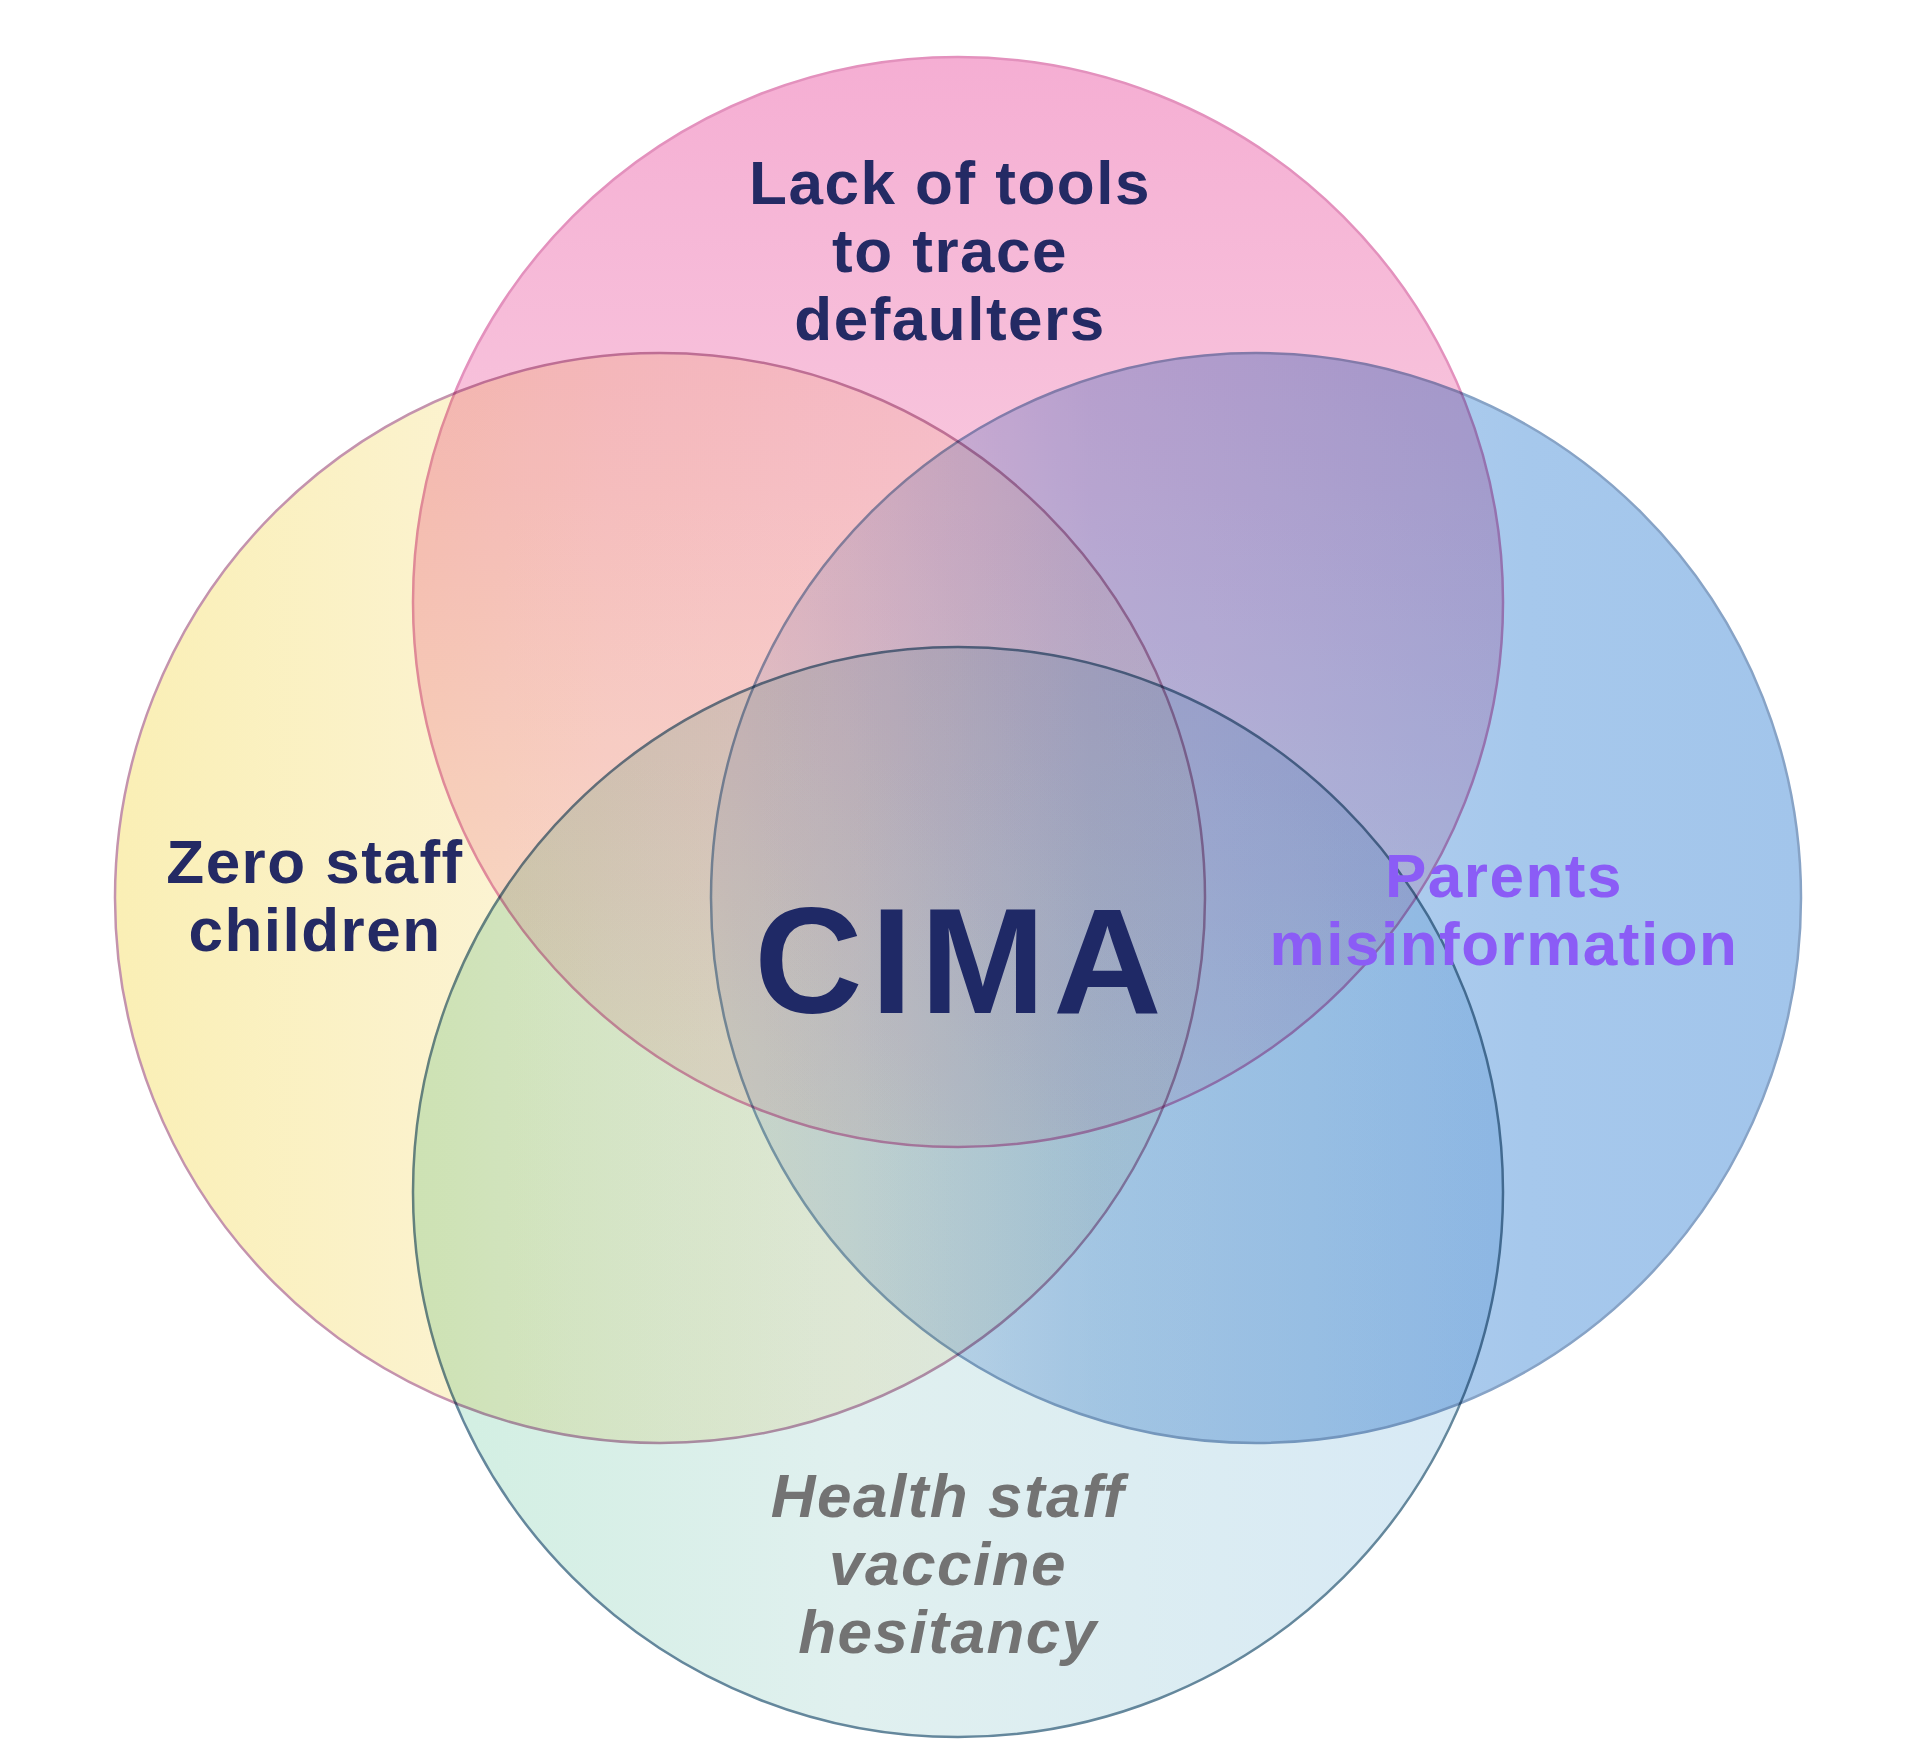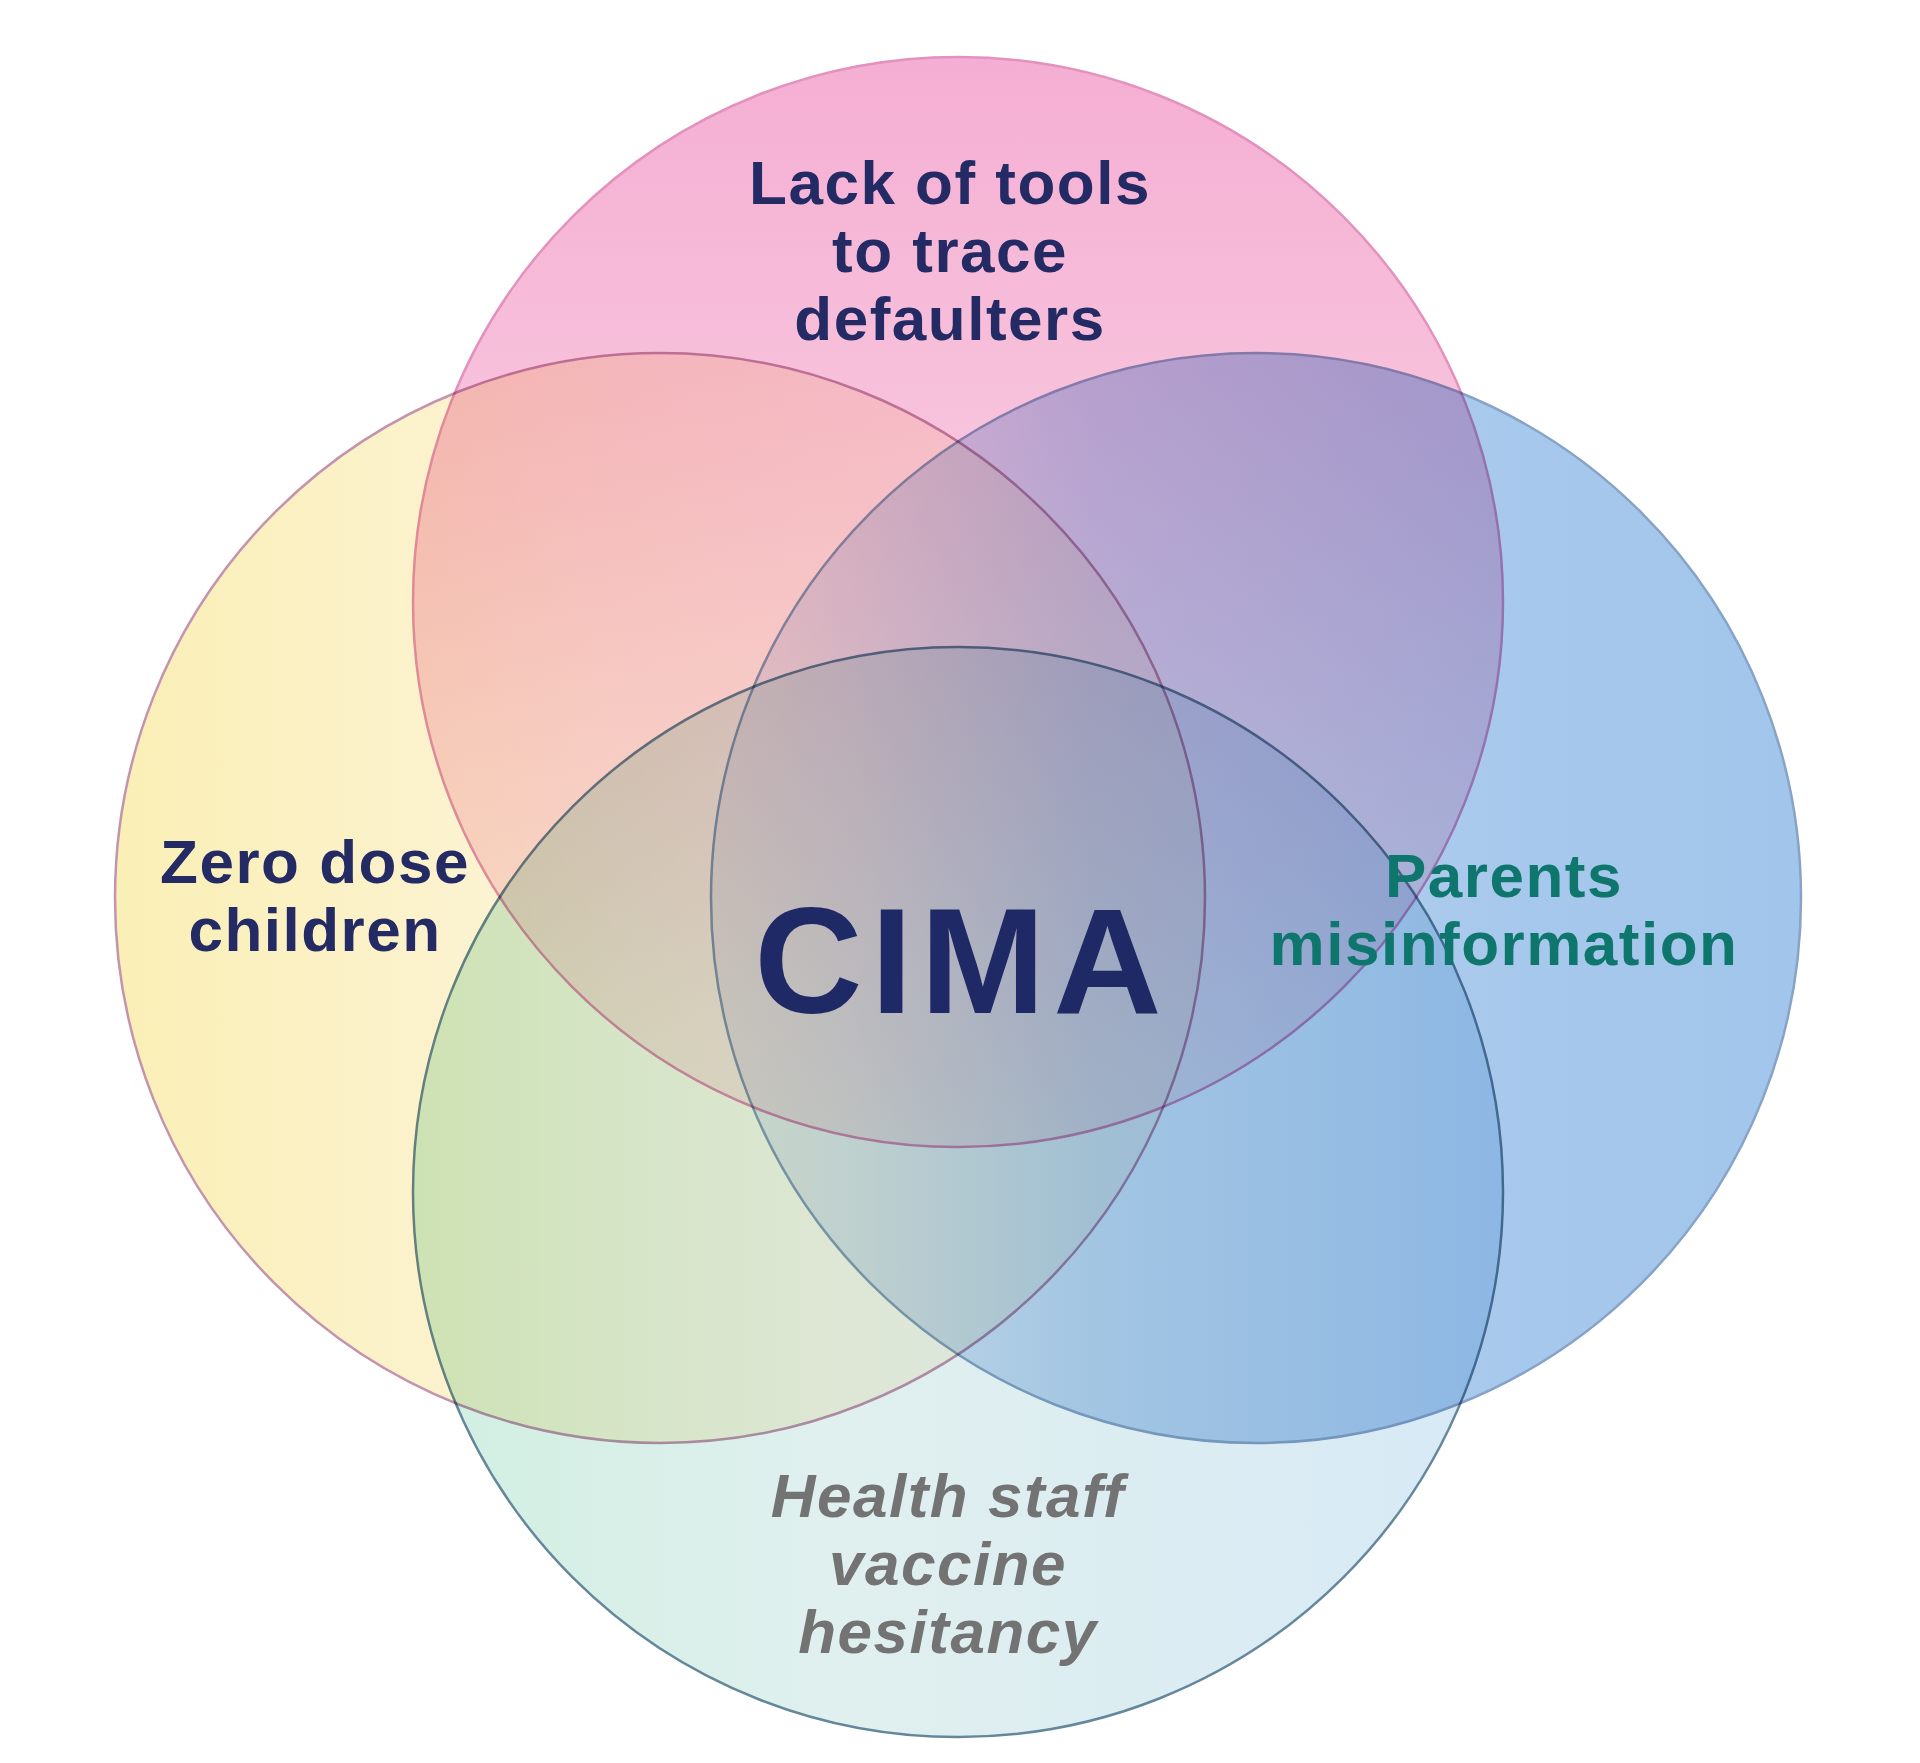--- a/index.html
+++ b/index.html
@@ -85,24 +85,24 @@
 
     <circle cx="1256" cy="882" r="545" fill="url(#grad-right)" stroke-width="2.5" stroke="#87a3c6"></circle>
 
     <circle cx="958" cy="1176" r="545" fill="url(#grad-bottom)" stroke-width="2.5" stroke="#64879c"></circle>
   </svg>
 
   <div class="label" style="left: 950px; top: 235px; color: rgb(36, 42, 100);">Lack of tools
 to trace
 defaulters</div>
 
-  <div class="label" style="left: 315px; top: 880px; color: rgb(36, 42, 100);">Zero dose
+  <div class="label" style="left: 315px; top: 880px; color: rgb(36, 42, 100);">Zero staff
 children</div>
 
-  <div class="label" style="left: 1504px; top: 894px; color: #0f766e;">Parents
+  <div class="label" style="left: 1504px; top: 894px; color: #8b5cf6;">Parents
 misinformation</div>
 
   <div class="label" style="left: 948px; top: 1548px; color: #737373; font-style: italic;">Health staff
 vaccine
 hesitancy</div>
 
   <div class="center-title" style="left: 962px; top: 945px; color: rgb(31, 41, 102);">CIMA</div>
 
 </div>
 

